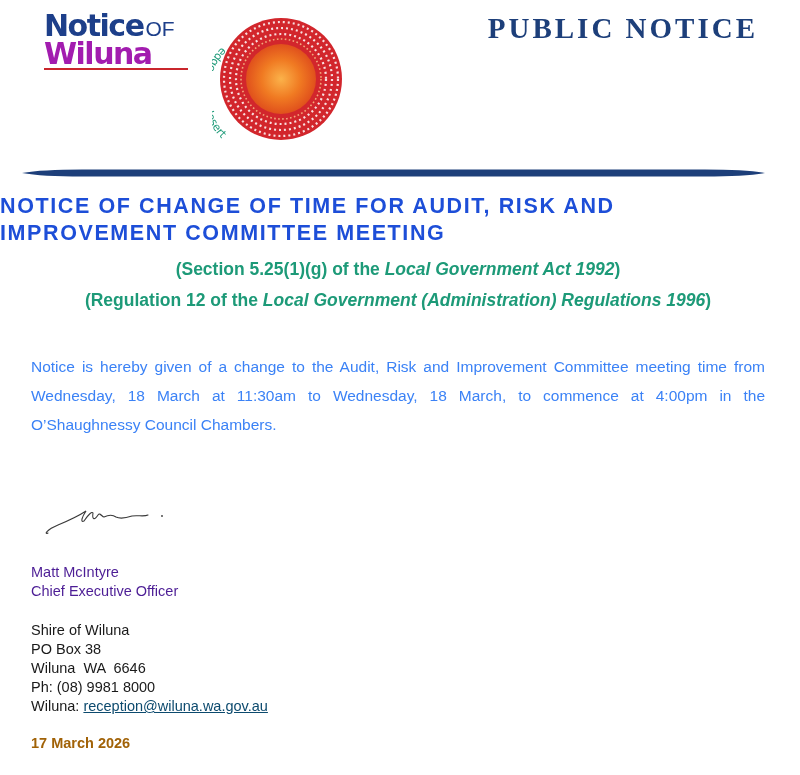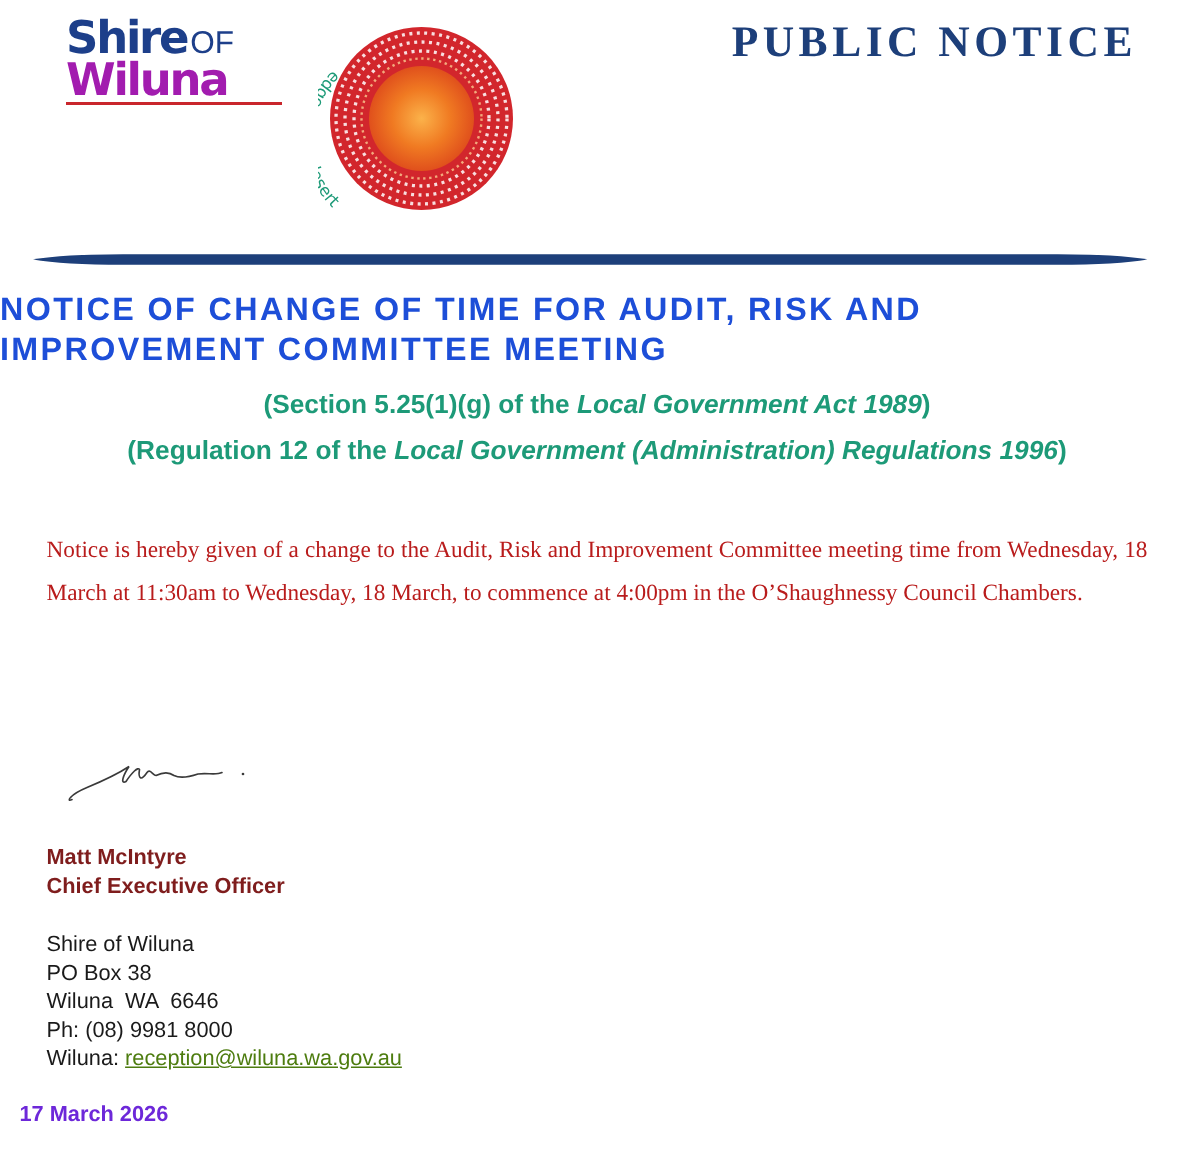--- a/index.html
+++ b/index.html
@@ -25,39 +25,39 @@
   .divider { left: 22px; top: 169px; width: 743px; height: 8px; }
 
   .title { left: 0; top: 193px; width: 796px; font-weight: 700;
            font-size: 21.5px; line-height: 27px; color: #1d4ed8; letter-spacing: 1.6px; }
   .subtitle { left: 0; width: 796px; text-align: center; font-weight: 700; font-size: 17.5px;
               color: #1d9a78; }
   .sub1 { top: 259px; }
   .sub2 { top: 290px; }
 
   .body-para { left: 31px; top: 352px; width: 734px; font-size: 15.5px; line-height: 29px;
-               text-align: justify; color: #b91c1c; font-family: Liberation Serif, serif; }
+               text-align: justify; color: #3b82f6; }
 
   .signature { left: 40px; top: 503px; width: 140px; height: 36px; }
 
-  .signer-name, .signer-title { left: 31px; font-weight: 700; font-size: 14.5px; color: #7f1d1d; }
+  .signer-name, .signer-title { left: 31px; font-weight: 400; font-size: 14.5px; color: #4c1d95; }
   .signer-name { top: 564px; }
   .signer-title { top: 583px; }
 
   .address { left: 31px; top: 621px; font-size: 14.5px; line-height: 19px; color: #1a1a1a; }
   .address div { white-space: pre; }
-  .email-link { color: #4d7c0f; text-decoration: underline; text-align: right; }
+  .email-link { color: #0c4a6e; text-decoration: underline; text-align: right; }
 
-  .date { left: 13px; top: 735px; font-weight: 700; font-size: 14.5px; color: #6d28d9; }
+  .date { left: 31px; top: 735px; font-weight: 700; font-size: 14.5px; color: #a16207; }
 </style>
 </head>
 <body>
 
 <div class="abs logo-wordmark">
-  <div class="logo-shire"><span>Shire</span><span class="logo-of">OF</span></div>
+  <div class="logo-shire"><span>Notice</span><span class="logo-of">OF</span></div>
   <div class="logo-wiluna">Wiluna</div>
 </div>
 <div class="abs logo-rule"></div>
 
 <svg class="abs sun" viewBox="0 0 132 128" xmlns="http://www.w3.org/2000/svg">
   <defs>
     <radialGradient id="sunCore" cx="50%" cy="50%" r="50%">
       <stop offset="0%" stop-color="#fbb24a"></stop>
       <stop offset="55%" stop-color="#f07a22"></stop>
       <stop offset="100%" stop-color="#e0501c"></stop>
@@ -81,21 +81,21 @@
 
 <svg class="abs divider" viewBox="0 0 743 8" preserveAspectRatio="none">
   <path d="M0 4 Q 20 0.5 60 0.5 L 683 0.5 Q 723 0.5 743 4 Q 723 7.5 683 7.5 L 60 7.5 Q 20 7.5 0 4 Z" fill="#1d3f7a"></path>
 </svg>
 
 <div class="abs title">
   <div>NOTICE OF CHANGE OF TIME FOR AUDIT, RISK AND</div>
   <div>IMPROVEMENT COMMITTEE MEETING</div>
 </div>
 
-<div class="abs subtitle sub1"><span>(Section 5.25(1)(g) of the </span><i>Local Government Act 1989</i><span>)</span></div>
+<div class="abs subtitle sub1"><span>(Section 5.25(1)(g) of the </span><i>Local Government Act 1992</i><span>)</span></div>
 
 <div class="abs subtitle sub2"><span>(Regulation 12 of the </span><i>Local Government (Administration) Regulations 1996</i><span>)</span></div>
 
 <div class="abs body-para">Notice is hereby given of a change to the Audit, Risk and Improvement Committee meeting time from Wednesday, 18 March at 11:30am to Wednesday, 18 March, to commence at 4:00pm in the O’Shaughnessy Council Chambers.</div>
 
 <svg class="abs signature" viewBox="0 0 140 36">
   <path d="M8 30 C 4 32, 6 27, 18 22 C 30 17, 40 12, 46 8 C 42 14, 40 20, 44 18 C 48 12, 52 8, 53 10 C 52 16, 54 18, 58 12 C 60 9, 62 14, 64 14 C 68 12, 72 11, 76 14 C 80 16, 86 15, 92 13 C 98 12, 104 14, 108 12" fill="none" stroke="#3a3a3a" stroke-width="1.1" stroke-linecap="round"></path>
   <circle cx="122" cy="13" r="0.9" fill="#3a3a3a"></circle>
 </svg>
 

